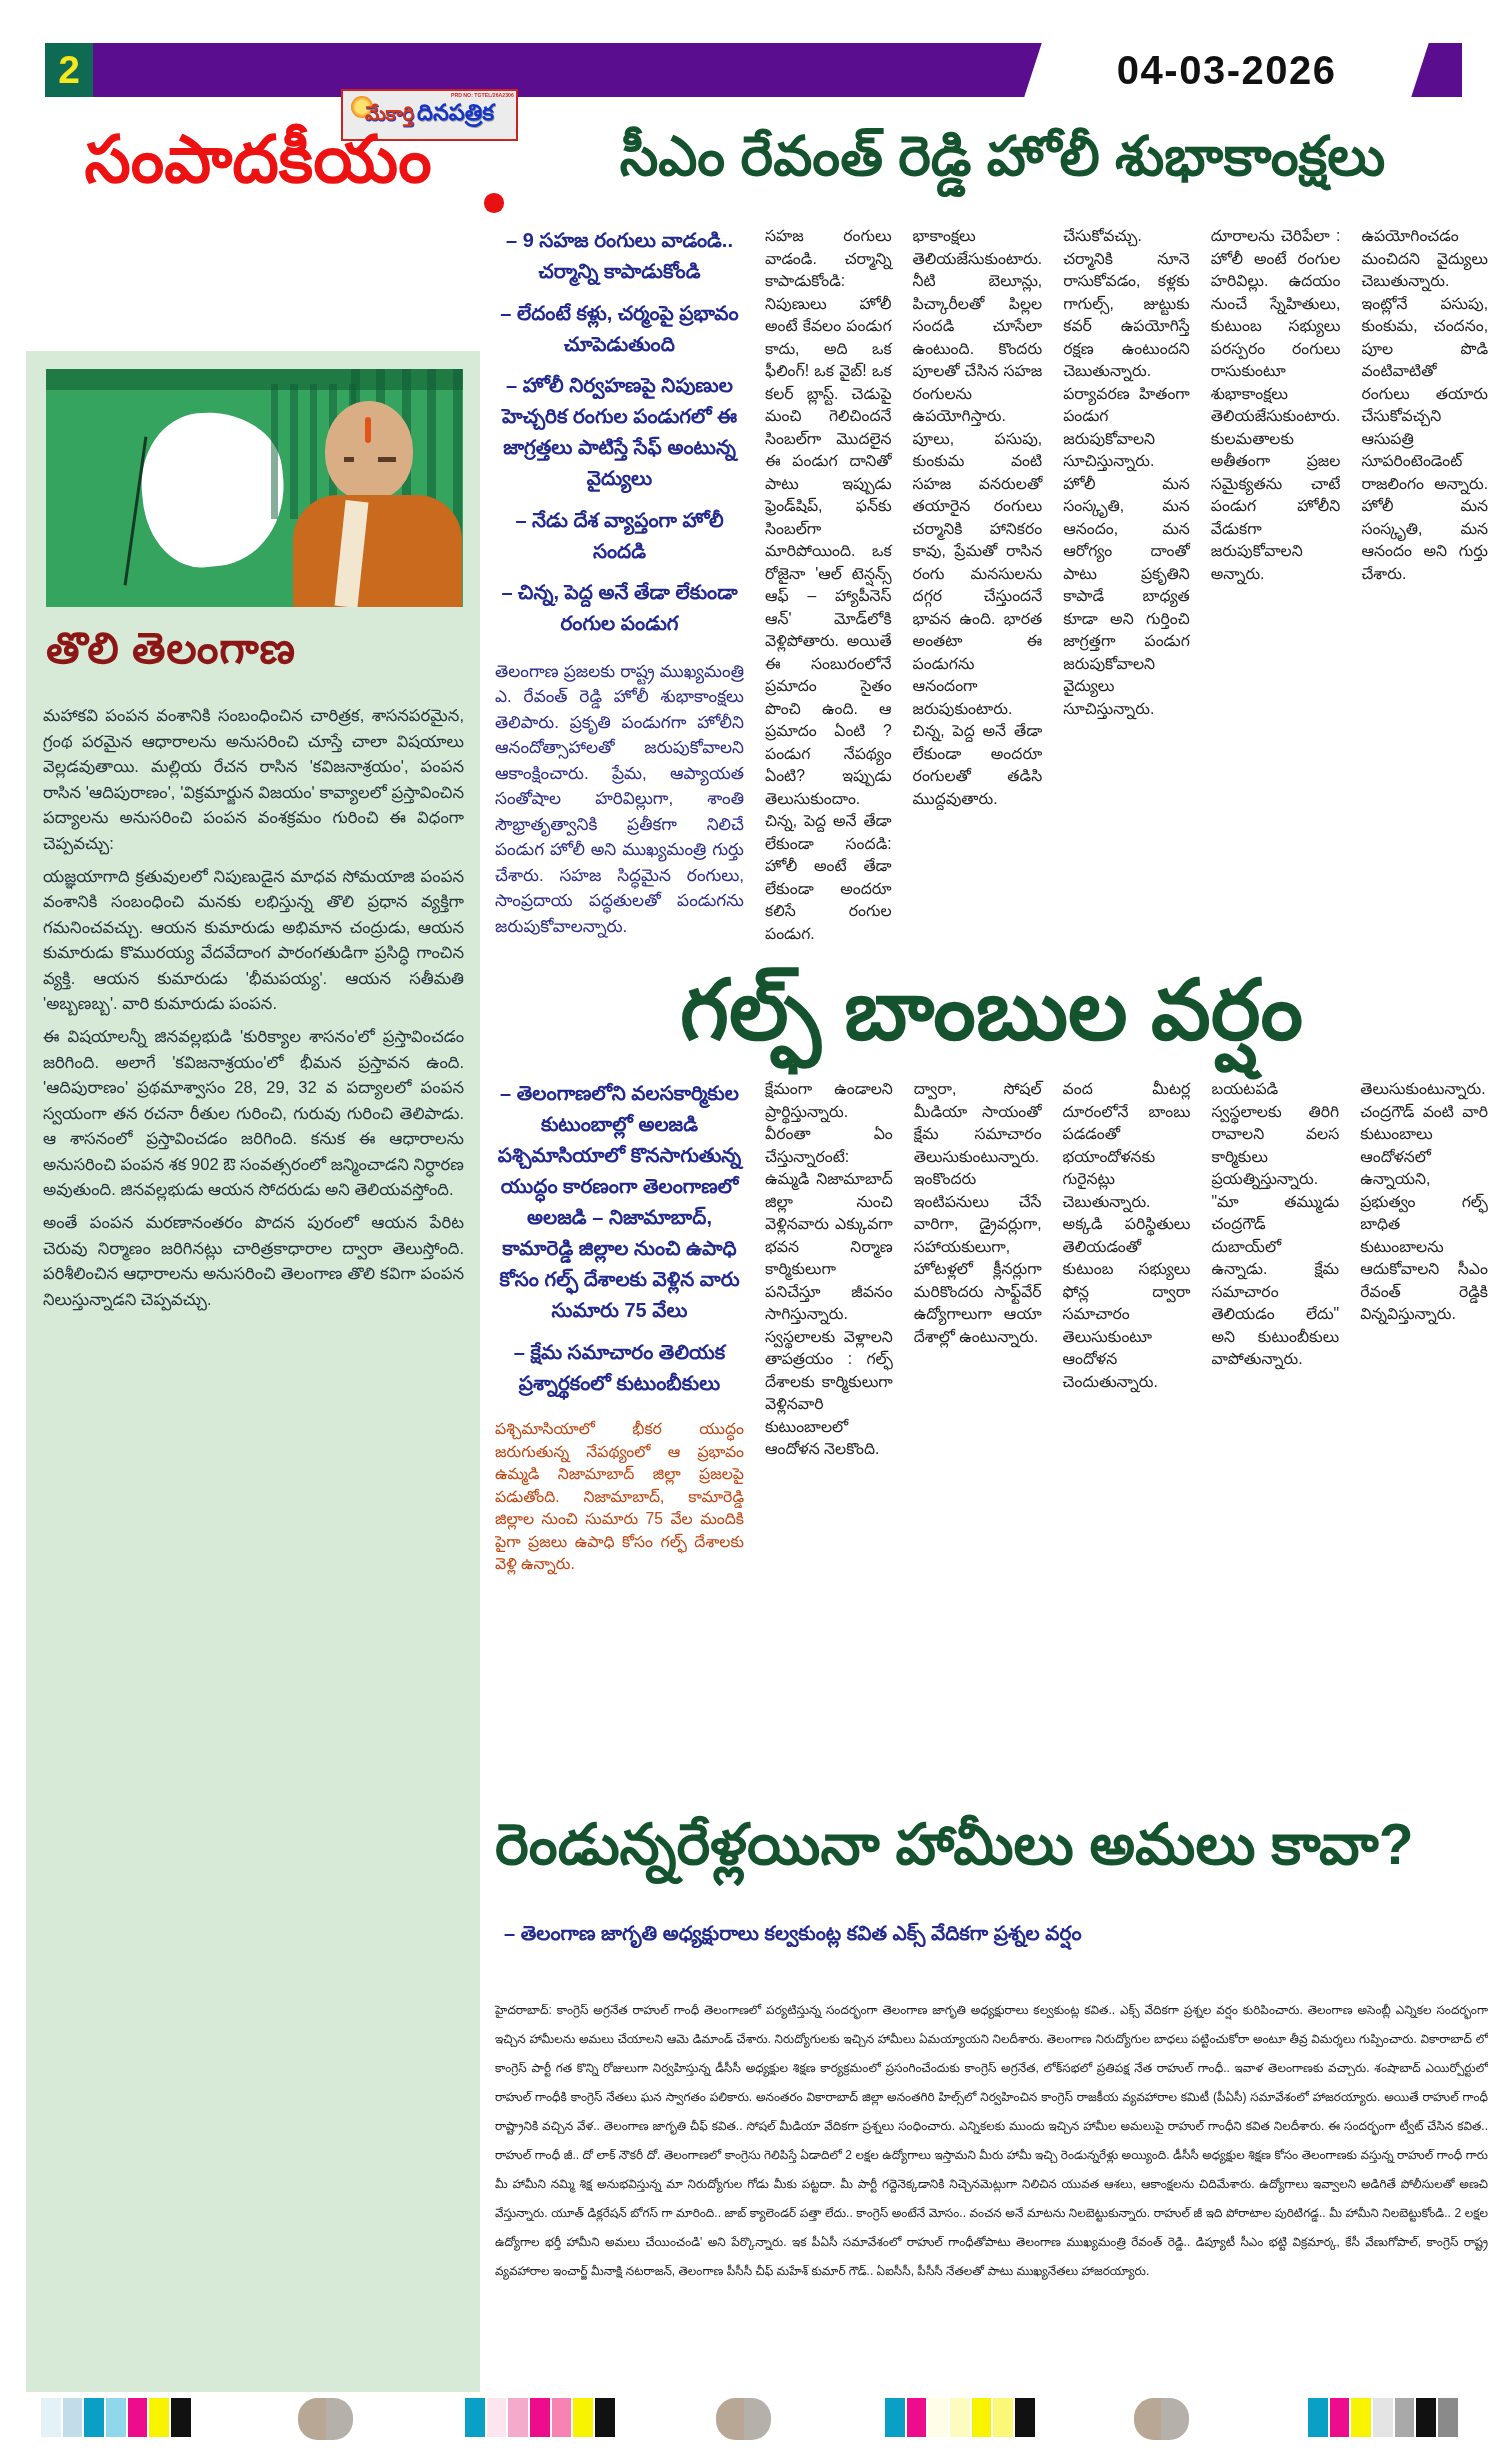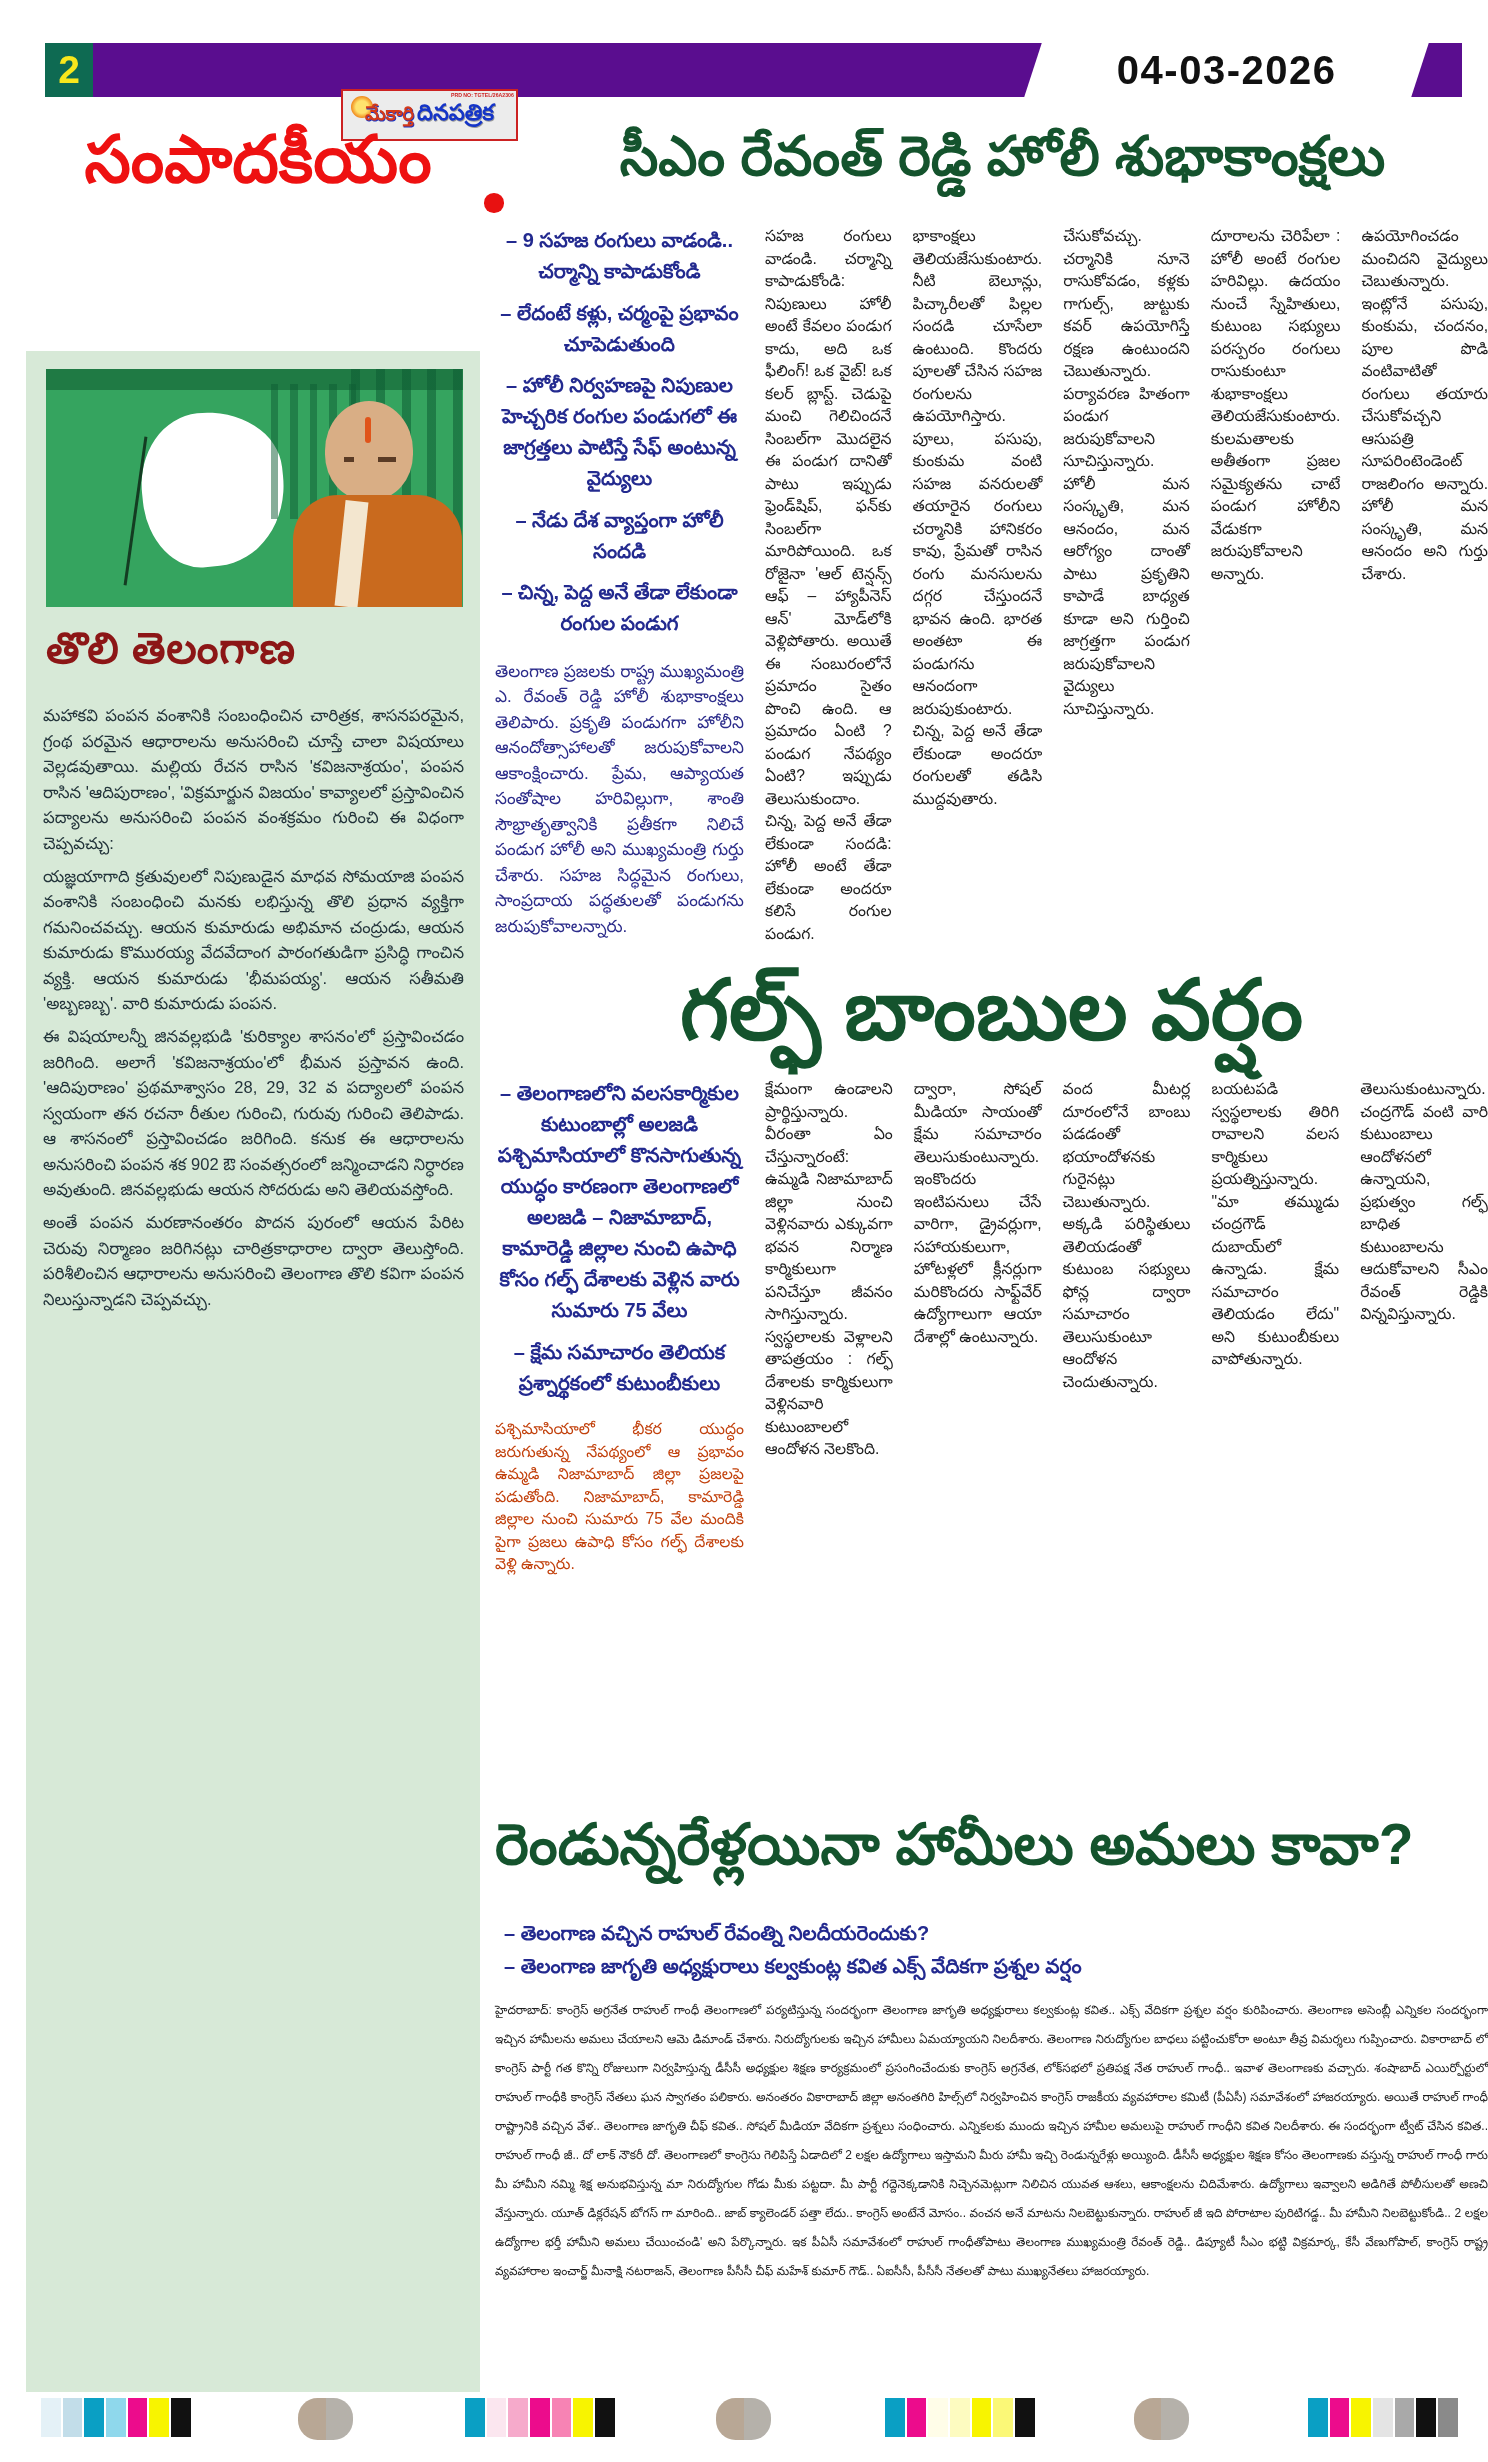--- a/index.html
+++ b/index.html
@@ -140,21 +140,20 @@
   </div>
   <div class="bodycol">క్షేమంగా ఉండాలని ప్రార్థిస్తున్నారు. వీరంతా ఏం చేస్తున్నారంటే: ఉమ్మడి నిజామాబాద్ జిల్లా నుంచి వెళ్లినవారు ఎక్కువగా భవన నిర్మాణ కార్మికులుగా పనిచేస్తూ జీవనం సాగిస్తున్నారు. స్వస్థలాలకు వెళ్లాలని తాపత్రయం : గల్ఫ్ దేశాలకు కార్మికులుగా వెళ్లినవారి కుటుంబాలలో ఆందోళన నెలకొంది.</div>
   <div class="bodycol">ద్వారా, సోషల్ మీడియా సాయంతో క్షేమ సమాచారం తెలుసుకుంటున్నారు. ఇంకొందరు ఇంటిపనులు చేసే వారిగా, డ్రైవర్లుగా, సహాయకులుగా, హోటళ్లలో క్లీనర్లుగా మరికొందరు సాఫ్ట్‌వేర్ ఉద్యోగాలుగా ఆయా దేశాల్లో ఉంటున్నారు.</div>
   <div class="bodycol">వంద మీటర్ల దూరంలోనే బాంబు పడడంతో భయాందోళనకు గురైనట్లు చెబుతున్నారు. అక్కడి పరిస్థితులు తెలియడంతో కుటుంబ సభ్యులు ఫోన్ల ద్వారా సమాచారం తెలుసుకుంటూ ఆందోళన చెందుతున్నారు.</div>
   <div class="bodycol">బయటపడి స్వస్థలాలకు తిరిగి రావాలని వలస కార్మికులు ప్రయత్నిస్తున్నారు. "మా తమ్ముడు చంద్రగౌడ్ దుబాయ్‌లో ఉన్నాడు. క్షేమ సమాచారం తెలియడం లేదు" అని కుటుంబీకులు వాపోతున్నారు.</div>
   <div class="bodycol">తెలుసుకుంటున్నారు. చంద్రగౌడ్ వంటి వారి కుటుంబాలు ఆందోళనలో ఉన్నాయని, ప్రభుత్వం గల్ఫ్ బాధిత కుటుంబాలను ఆదుకోవాలని సీఎం రేవంత్ రెడ్డికి విన్నవిస్తున్నారు.</div>
 </div>
 
 <div class="abs headline h3">రెండున్నరేళ్లయినా హామీలు అమలు కావా?</div>
 <div class="abs h3bullets">
-  <div>– తెలంగాణ వచ్చిన రాహుల్ రేవంత్ని నిలదీయరెందుకు?</div>
   <div>– తెలంగాణ జాగృతి అధ్యక్షురాలు కల్వకుంట్ల కవిత ఎక్స్ వేదికగా ప్రశ్నల వర్షం</div>
 </div>
 <div class="abs art3body">హైదరాబాద్: కాంగ్రెస్ అగ్రనేత రాహుల్ గాంధీ తెలంగాణలో పర్యటిస్తున్న సందర్భంగా తెలంగాణ జాగృతి అధ్యక్షురాలు కల్వకుంట్ల కవిత.. ఎక్స్ వేదికగా ప్రశ్నల వర్షం కురిపించారు. తెలంగాణ అసెంబ్లీ ఎన్నికల సందర్భంగా ఇచ్చిన హామీలను అమలు చేయాలని ఆమె డిమాండ్ చేశారు. నిరుద్యోగులకు ఇచ్చిన హామీలు ఏమయ్యాయని నిలదీశారు. తెలంగాణ నిరుద్యోగుల బాధలు పట్టించుకోరా అంటూ తీవ్ర విమర్శలు గుప్పించారు. వికారాబాద్ లో కాంగ్రెస్ పార్టీ గత కొన్ని రోజులుగా నిర్వహిస్తున్న డీసీసీ అధ్యక్షుల శిక్షణ కార్యక్రమంలో ప్రసంగించేందుకు కాంగ్రెస్ అగ్రనేత, లోక్‌సభలో ప్రతిపక్ష నేత రాహుల్ గాంధీ.. ఇవాళ తెలంగాణకు వచ్చారు. శంషాబాద్ ఎయిర్పోర్టులో రాహుల్ గాంధీకి కాంగ్రెస్ నేతలు ఘన స్వాగతం పలికారు. అనంతరం వికారాబాద్ జిల్లా అనంతగిరి హిల్స్‌లో నిర్వహించిన కాంగ్రెస్ రాజకీయ వ్యవహారాల కమిటీ (పీఏసీ) సమావేశంలో హాజరయ్యారు. అయితే రాహుల్ గాంధీ రాష్ట్రానికి వచ్చిన వేళ.. తెలంగాణ జాగృతి చీఫ్ కవిత.. సోషల్ మీడియా వేదికగా ప్రశ్నలు సంధించారు. ఎన్నికలకు ముందు ఇచ్చిన హామీల అమలుపై రాహుల్ గాంధీని కవిత నిలదీశారు. ఈ సందర్భంగా ట్వీట్ చేసిన కవిత.. రాహుల్ గాంధీ జీ.. దో లాక్ నౌకరీ దో. తెలంగాణలో కాంగ్రెసు గెలిపిస్తే ఏడాదిలో 2 లక్షల ఉద్యోగాలు ఇస్తామని మీరు హామీ ఇచ్చి రెండున్నరేళ్లు అయ్యింది. డీసీసీ అధ్యక్షుల శిక్షణ కోసం తెలంగాణకు వస్తున్న రాహుల్ గాంధీ గారు మీ హామీని నమ్మి శిక్ష అనుభవిస్తున్న మా నిరుద్యోగుల గోడు మీకు పట్టదా. మీ పార్టీ గద్దెనెక్కడానికి నిచ్చెనమెట్లుగా నిలిచిన యువత ఆశలు, ఆకాంక్షలను చిదిమేశారు. ఉద్యోగాలు ఇవ్వాలని అడిగితే పోలీసులతో అణచి వేస్తున్నారు. యూత్ డిక్లరేషన్ బోగస్ గా మారింది.. జాబ్ క్యాలెండర్ పత్తా లేదు.. కాంగ్రెస్ అంటేనే మోసం.. వంచన అనే మాటను నిలబెట్టుకున్నారు. రాహుల్ జీ ఇది పోరాటాల పురిటిగడ్డ.. మీ హామీని నిలబెట్టుకోండి.. 2 లక్షల ఉద్యోగాల భర్తీ హామీని అమలు చేయించండి' అని పేర్కొన్నారు. ఇక పీఏసీ సమావేశంలో రాహుల్ గాంధీతోపాటు తెలంగాణ ముఖ్యమంత్రి రేవంత్ రెడ్డి.. డిప్యూటీ సీఎం భట్టి విక్రమార్క, కేసీ వేణుగోపాల్, కాంగ్రెస్ రాష్ట్ర వ్యవహారాల ఇంచార్జ్ మీనాక్షి నటరాజన్, తెలంగాణ పీసీసీ చీఫ్ మహేశ్ కుమార్ గౌడ్.. ఏఐసీసీ, పీసీసీ నేతలతో పాటు ముఖ్యనేతలు హాజరయ్యారు.</div>
 
 <div class="abs marks">
   <div class="swgroup" style="left: 41px;">
       <span style="background: rgb(228, 241, 247);"></span>
       <span style="background: rgb(194, 221, 233);"></span>
       <span style="background: rgb(10, 159, 196);"></span>
       <span style="background: rgb(143, 216, 236);"></span>

